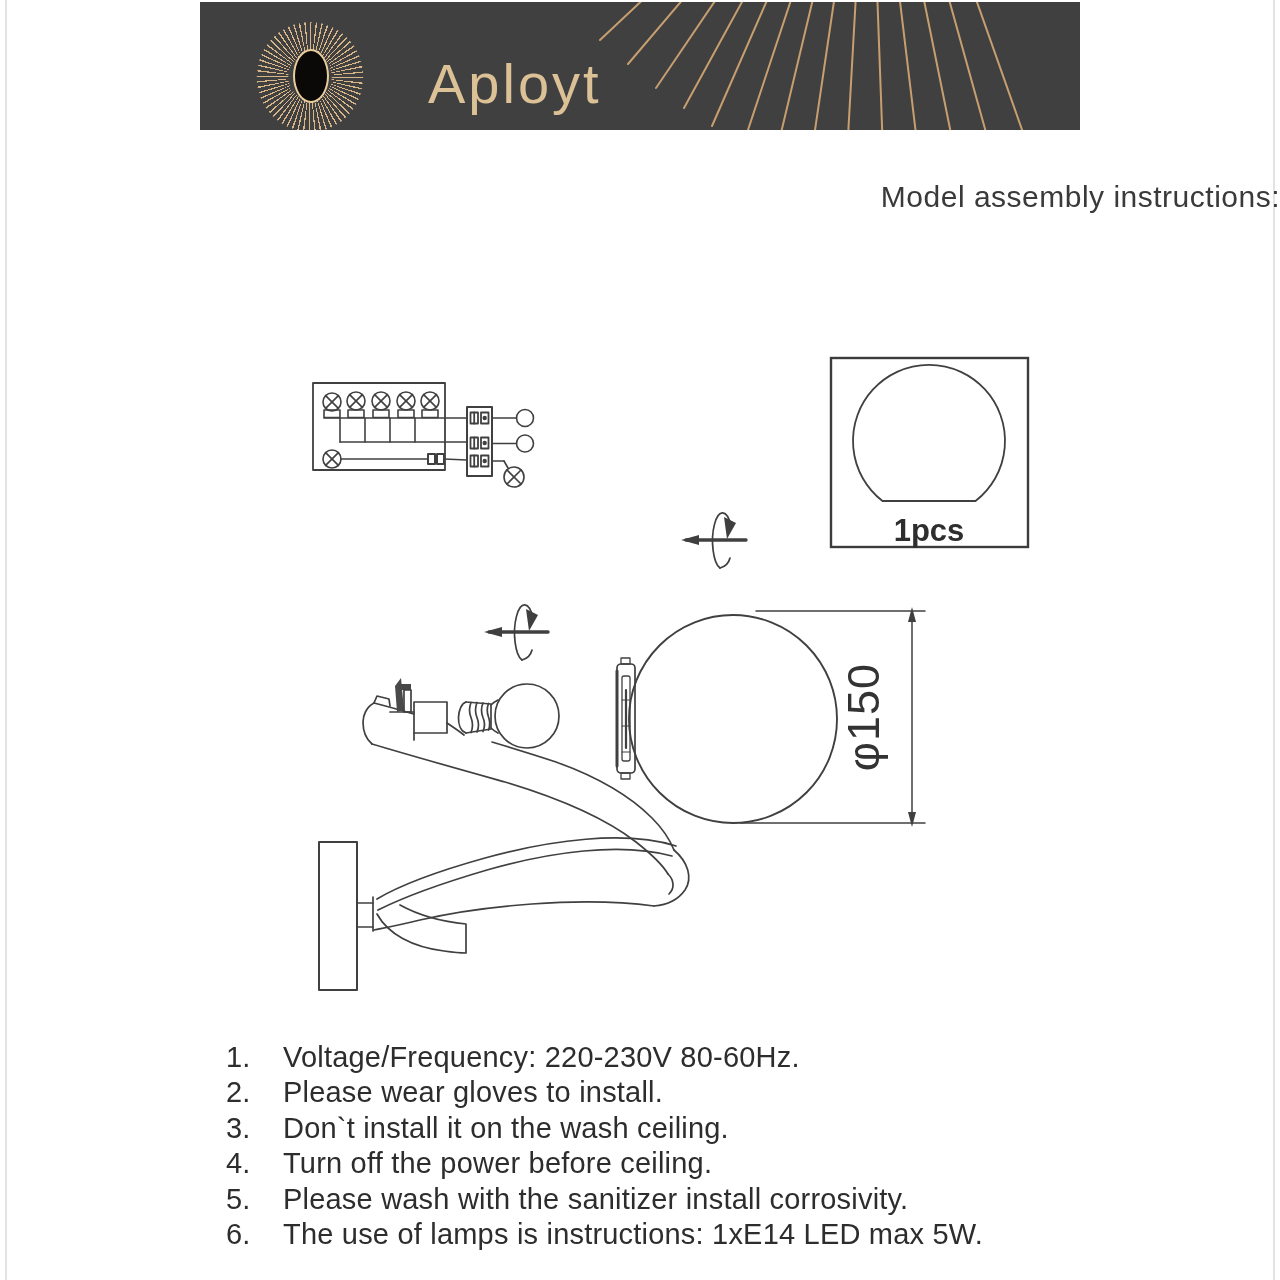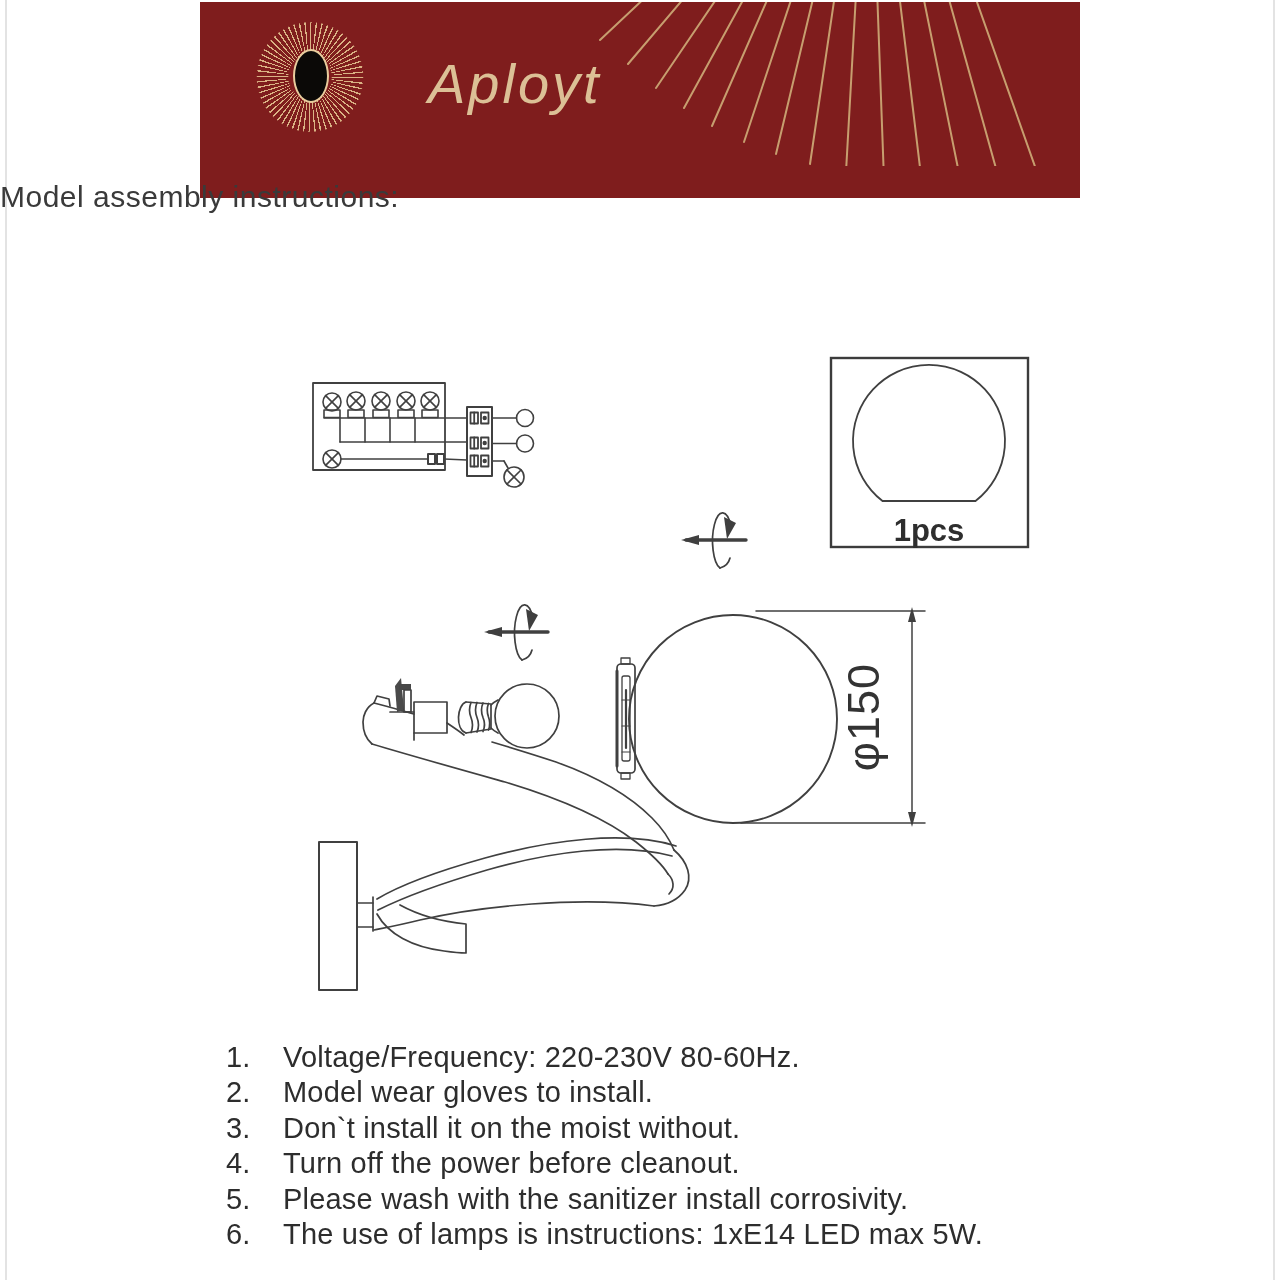--- a/index.html
+++ b/index.html
@@ -6,43 +6,43 @@
   body{
     width:1280px;height:1280px;position:relative;background:#ffffff;
     font-family:"Liberation Sans",sans-serif;overflow:hidden;
   }
   .scan-edge{position:absolute;top:0;bottom:0;width:2px;background:#e3e3e3;}
   .scan-edge.left{left:5px;}
   .scan-edge.right{right:5px;}
 
   
   .header{
-    position:absolute;left:200px;top:2px;width:880px;height:196px;
-    background:#7f1d1d;overflow:hidden;font-style:italic;
+    position:absolute;left:200px;top:2px;width:880px;height:128px;
+    background:#404040;overflow:hidden;
   }
   .logo-rays{
     position:absolute;left:46px;top:9px;width:128px;height:132px;border-radius:50%;
     background:repeating-conic-gradient(from 0deg, rgba(224,188,139,.95) 0deg 1.6deg, rgba(11,9,7,0) 1.6deg 6deg);
     -webkit-mask:radial-gradient(closest-side, transparent 33%, #000 35%, #000 82%, transparent 84%);
     mask:radial-gradient(closest-side, transparent 33%, #000 35%, #000 82%, transparent 84%);
   }
   .logo-oval{
     position:absolute;left:93px;top:47px;width:32px;height:50px;
     background:#0b0907;border:2px solid #e9cc9d;border-radius:50%;
   }
   .brand-name{
     position:absolute;left:228px;top:44px;
     font-size:56px;line-height:76px;font-weight:400;letter-spacing:3px;
     color:#dcc096;
   }
   .ray-fan{position:absolute;right:0;top:0;width:500px;height:164px;}
 
   
   .title{
-    position:absolute;left:0;top:176px;width:1280px;text-align:left;
+    position:absolute;left:0;top:176px;width:1280px;text-align:right;
     color:#3a3a3a;
   }
   .title .line{font-size:30px;line-height:42px;letter-spacing:.5px;}
 
   
   .fig{position:absolute;}
   .fig-wiring{left:298px;top:370px;width:266px;height:128px;}
   .fig-parts{left:824px;top:352px;width:212px;height:202px;}
   .fig-main{left:298px;top:498px;width:646px;height:524px;}
   svg{display:block;}
@@ -265,29 +265,29 @@
   </g>
 </svg>
 
 <div class="instructions">
   <div class="ins-row">
     <div class="ins-num">1.</div>
     <div class="ins-text">Voltage/Frequency: 220-230V 80-60Hz.</div>
   </div>
   <div class="ins-row">
     <div class="ins-num">2.</div>
-    <div class="ins-text">Model wear gloves to install.</div>
+    <div class="ins-text">Please wear gloves to install.</div>
   </div>
   <div class="ins-row">
     <div class="ins-num">3.</div>
-    <div class="ins-text">Don`t install it on the moist without.</div>
+    <div class="ins-text">Don`t install it on the wash ceiling.</div>
   </div>
   <div class="ins-row">
     <div class="ins-num">4.</div>
-    <div class="ins-text">Turn off the power before cleanout.</div>
+    <div class="ins-text">Turn off the power before ceiling.</div>
   </div>
   <div class="ins-row">
     <div class="ins-num">5.</div>
     <div class="ins-text">Please wash with the sanitizer install corrosivity.</div>
   </div>
   <div class="ins-row">
     <div class="ins-num">6.</div>
     <div class="ins-text">The use of lamps is instructions: 1xE14 LED max 5W.</div>
   </div>
 </div>

